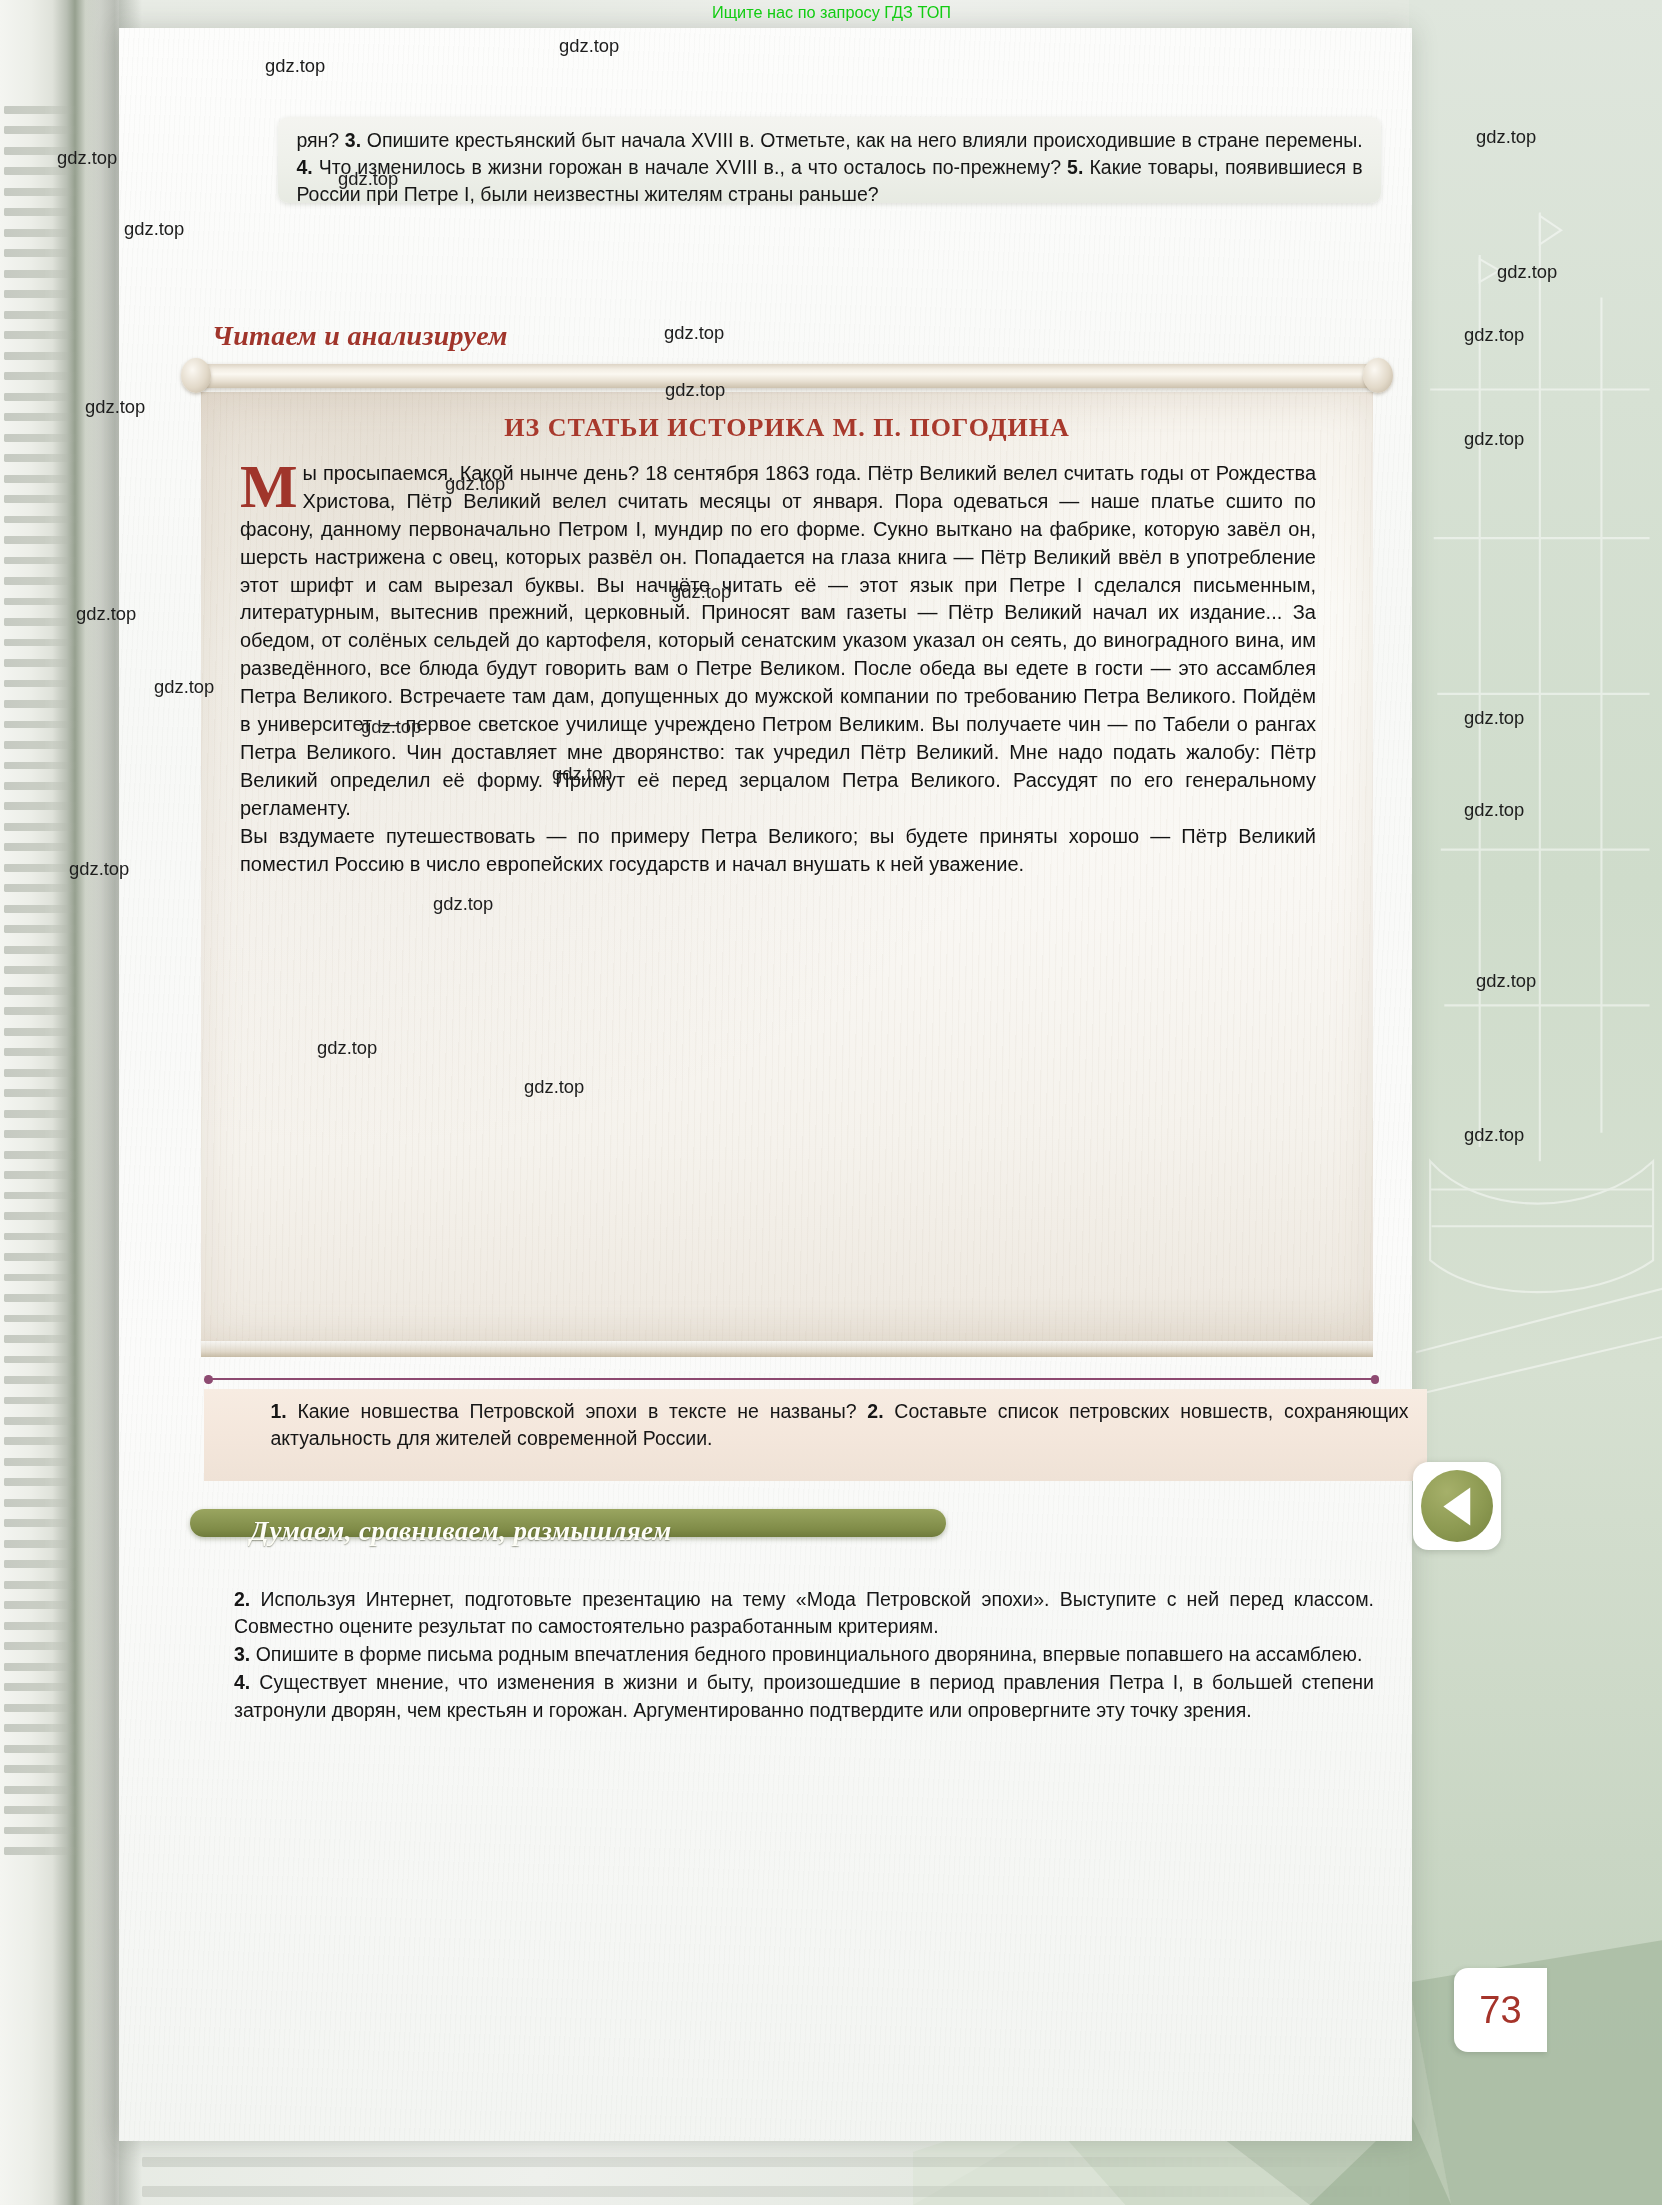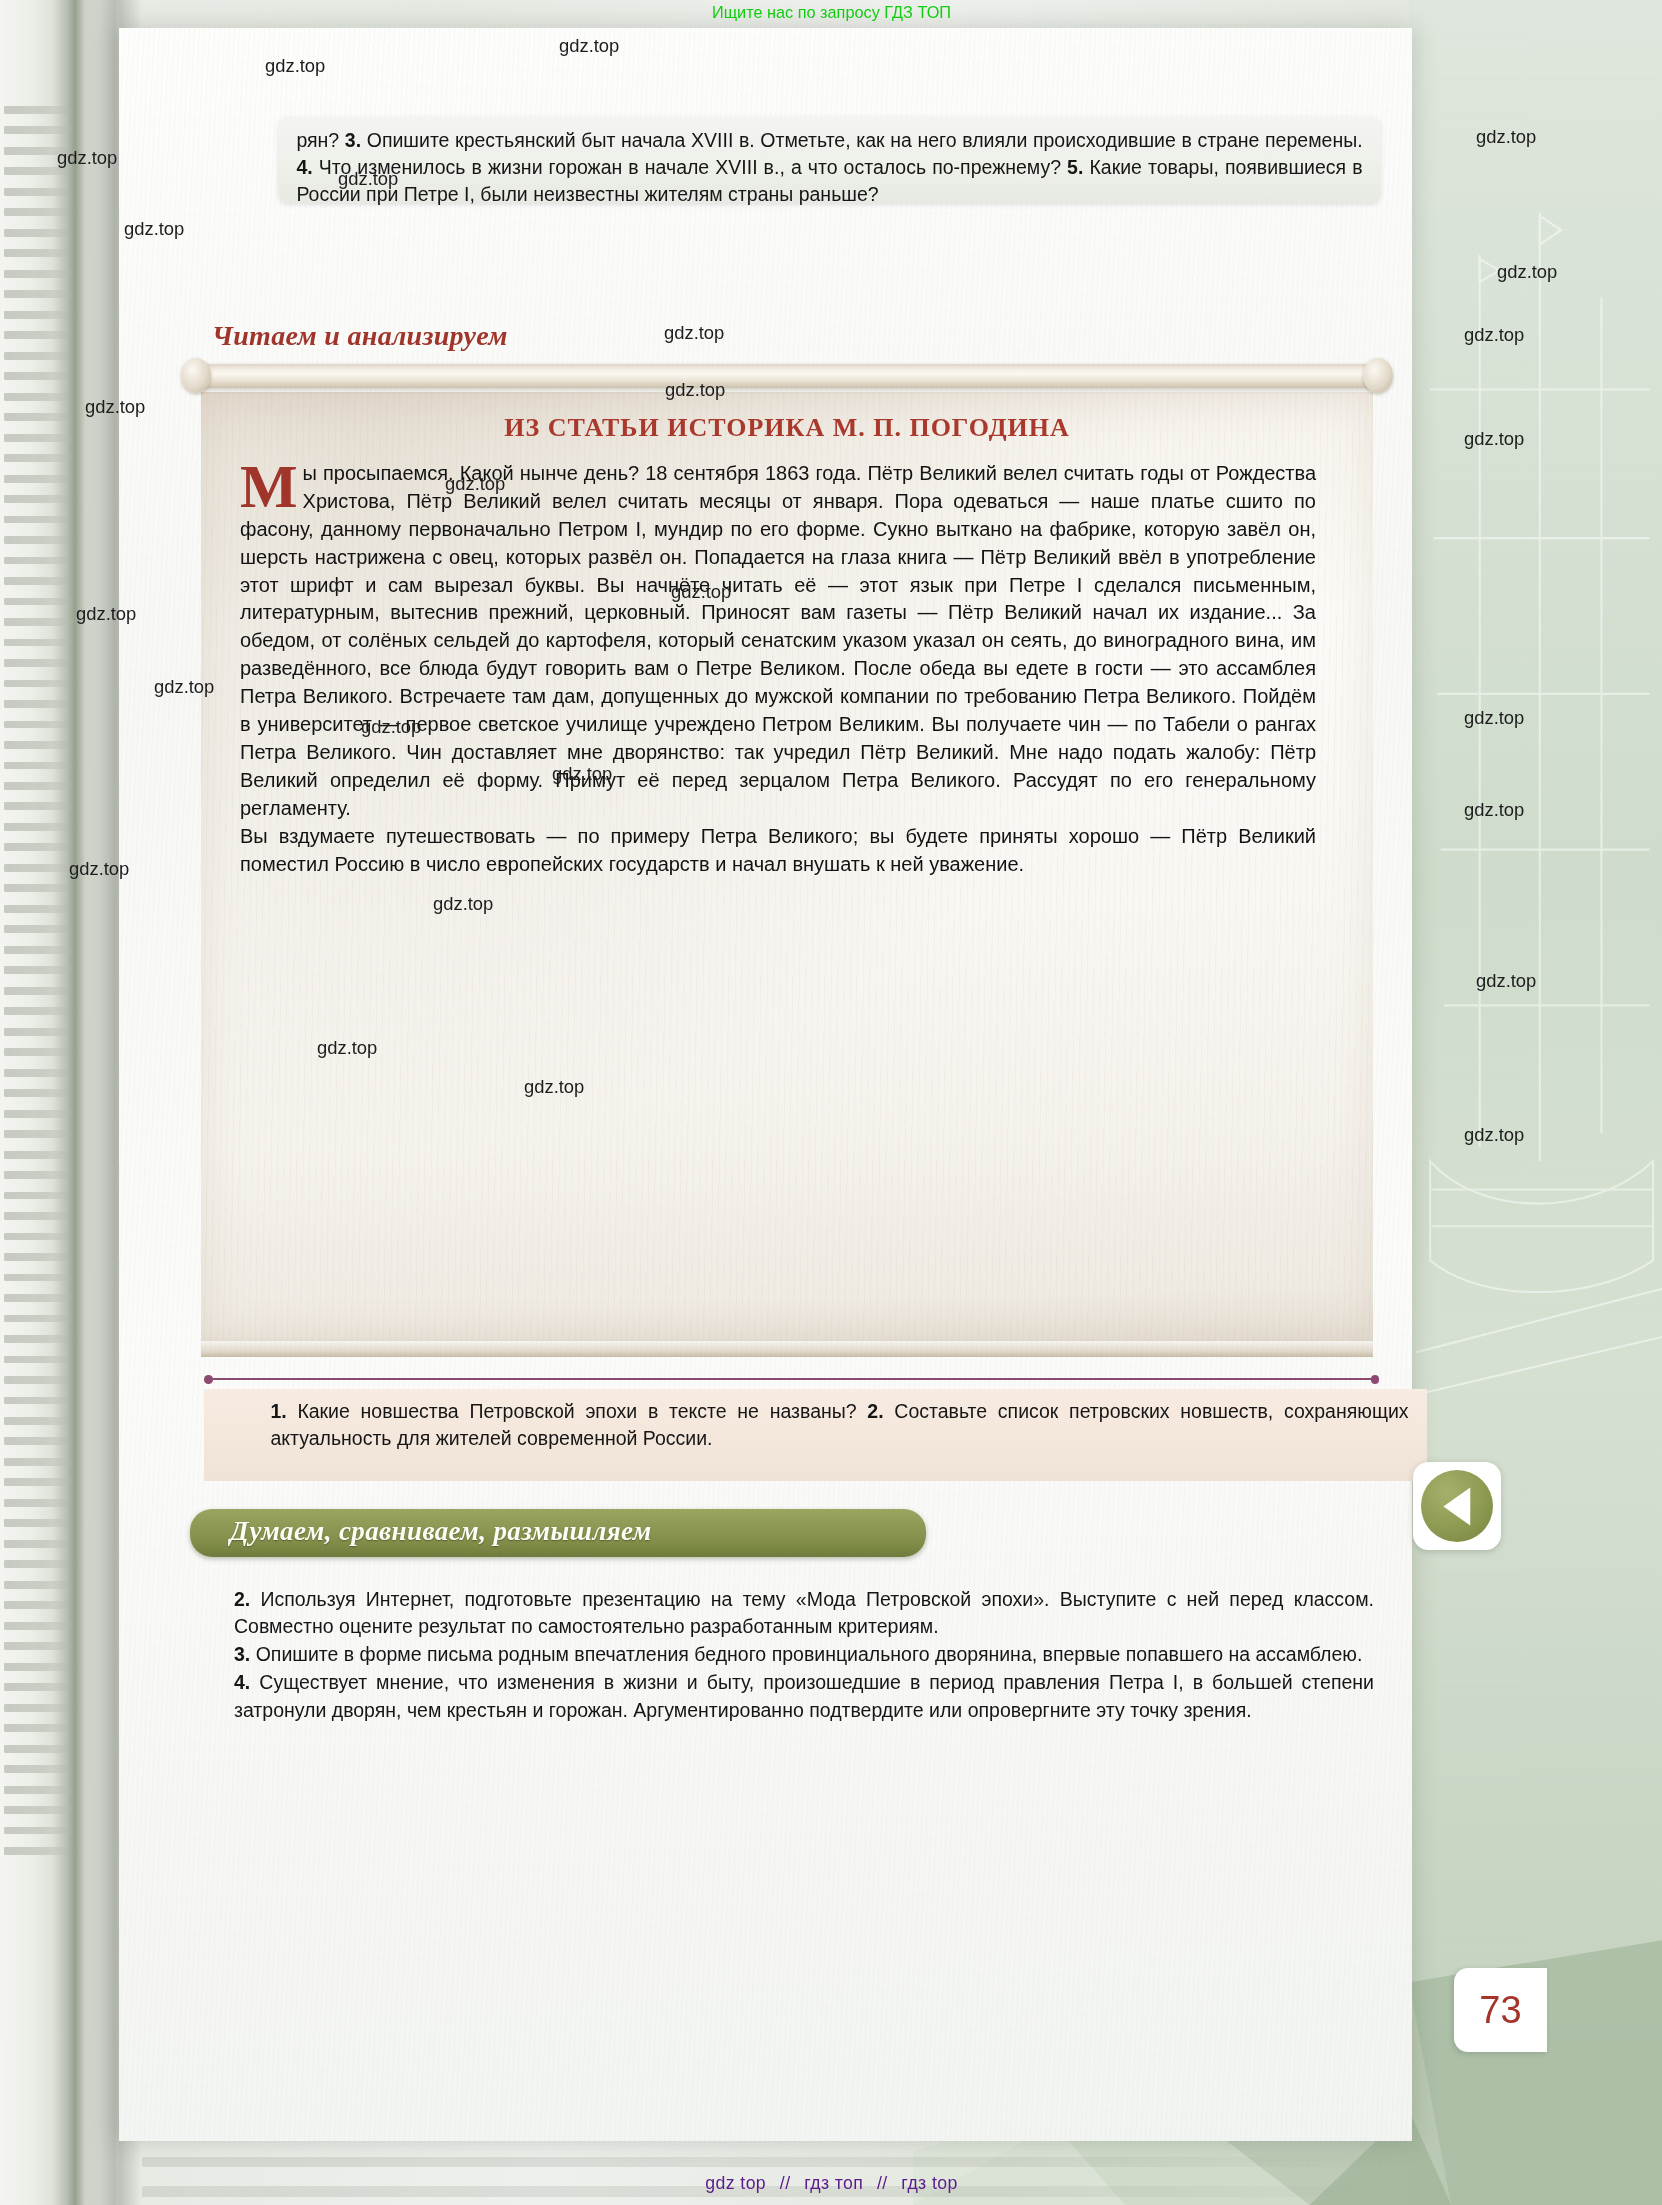--- a/index.html
+++ b/index.html
@@ -288,24 +288,25 @@
     width: 1175px; height: 92px;
     background: linear-gradient(180deg, #f7ece2 0%, #f4e7dc 48%, #efe2d6 100%);
     padding-left: 48px;
   }
   .qbox-scroll .inner { padding: 8.5px 18.4px 0 18.4px; }
 
   
   .think-banner {
     position: absolute;
     left: 190px; top: 1509px;
-    width: 736px; height: 48px;
+    width: 736px; height: 28px;
     border-radius: 22px;
     background: linear-gradient(180deg, #9aa560 0%, #8c9854 38%, #808c48 72%, #6f7b3c 100%);
     box-shadow: 0 2.1px 5px rgba(70,80,40,.35);
+    padding-left: 20px;
   }
   .think-banner span {
     display: block;
     padding-left: 40px;
     line-height: 44px;
     font-family: "Liberation Serif", serif;
     font-style: italic;
     font-weight: bold;
     font-size: 27px;
     color: #fdfdf6;
@@ -664,22 +665,15 @@
       <div class="wm" style="left: 552px; top: 763px;">gdz.top</div>
       <div class="wm" style="left: 1464px; top: 799px;">gdz.top</div>
       <div class="wm" style="left: 433px; top: 893px;">gdz.top</div>
       <div class="wm" style="left: 69px; top: 858px;">gdz.top</div>
       <div class="wm" style="left: 1476px; top: 970px;">gdz.top</div>
       <div class="wm" style="left: 317px; top: 1037px;">gdz.top</div>
       <div class="wm" style="left: 524px; top: 1076px;">gdz.top</div>
       <div class="wm" style="left: 1464px; top: 1124px;">gdz.top</div>
     </div>
 
-  <div class="promo-bottom">
-    <span>gdz top</span>
-    <span>//</span>
-    <span>гдз топ</span>
-    <span>//</span>
-    <span>гдз top</span>
-  </div>
 
 </div>
 
 
 </body></html>

